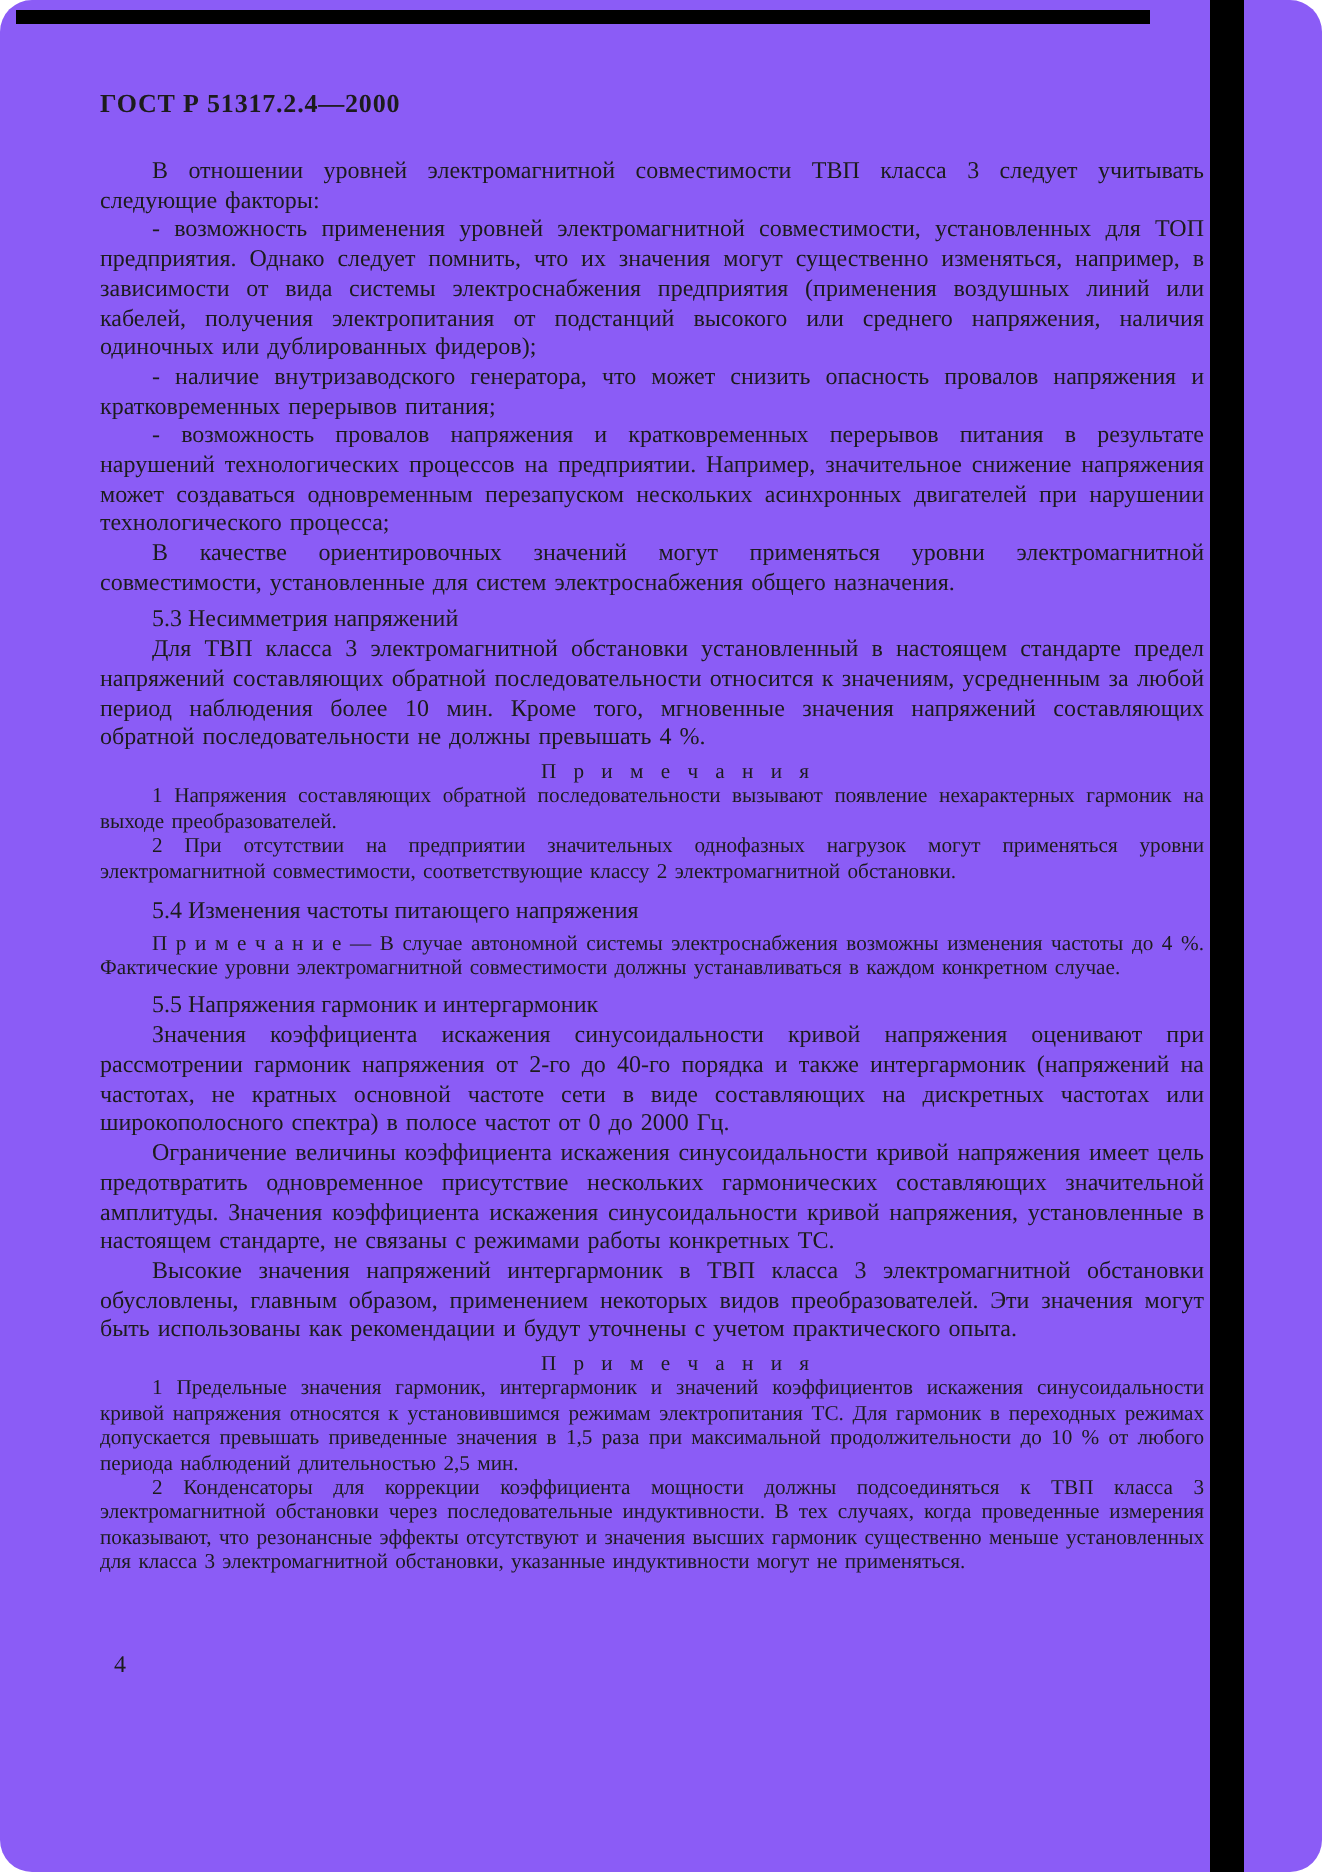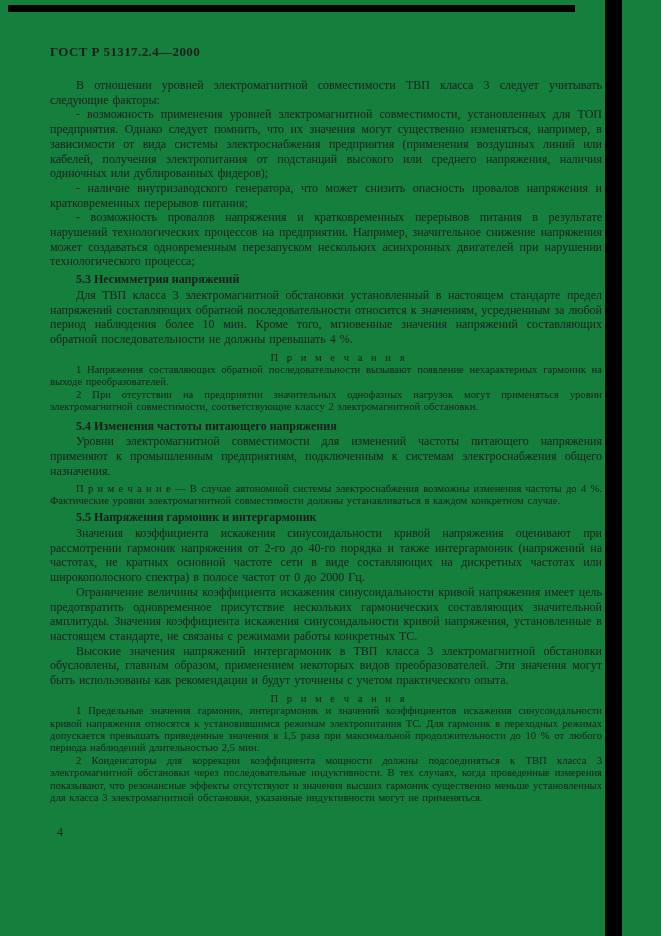--- a/index.html
+++ b/index.html
@@ -4,24 +4,25 @@
 <style>
   html, body {
     margin: 0;
     padding: 0;
     background: #ffffff;
   }
   .page {
     position: relative;
     width: 661px;
     height: 936px;
-    background: #15803d;
+    background: #8b5cf6;
     overflow: hidden;
     font-family: "Liberation Serif", serif;
     color: #1c1c1c;
+    border-radius: 16px;
   }
   
   .scan-bar-top {
     position: absolute;
     left: 8px;
     top: 5px;
     width: 567px;
     height: 7px;
     background: #000000;
   }
@@ -54,21 +55,21 @@
     line-height: 14.7px;
     text-align: justify;
     text-indent: 26px;
     word-spacing: 1px;
     font-family: Liberation Serif, serif;
   }
   .heading {
     margin: 3px 0 1px 0;
     font-size: 12px;
     line-height: 14.7px;
-    font-weight: bold;
+    font-weight: normal;
     text-indent: 26px;
   }
   .note-label {
     margin: 5px 0 0 0;
     font-size: 10.6px;
     line-height: 12.4px;
     text-indent: 26px;
     letter-spacing: 3px;
     text-align: center;
   }
@@ -101,27 +102,27 @@
   <div class="scan-bar-top"></div>
   <div class="scan-bar-right"></div>
 
   <div class="doc-header">ГОСТ Р 51317.2.4—2000</div>
 
   <div class="content">
     <p class="para">В отношении уровней электромагнитной совместимости ТВП класса 3 следует учитывать следующие факторы:</p>
     <p class="para">- возможность применения уровней электромагнитной совместимости, установленных для ТОП предприятия. Однако следует помнить, что их значения могут существенно изменяться, например, в зависимости от вида системы электроснабжения предприятия (применения воздушных линий или кабелей, получения электропитания от подстанций высокого или среднего напряжения, наличия одиночных или дублированных фидеров);</p>
     <p class="para">- наличие внутризаводского генератора, что может снизить опасность провалов напряжения и кратковременных перерывов питания;</p>
     <p class="para">- возможность провалов напряжения и кратковременных перерывов питания в результате нарушений технологических процессов на предприятии. Например, значительное снижение напряжения может создаваться одновременным перезапуском нескольких асинхронных двигателей при нарушении технологического процесса;</p>
+    <p class="para">В качестве ориентировочных значений могут применяться уровни электромагнитной совместимости, установленные для систем электроснабжения общего назначения.</p>
     <p class="heading">5.3 Несимметрия напряжений</p>
     <p class="para">Для ТВП класса 3 электромагнитной обстановки установленный в настоящем стандарте предел напряжений составляющих обратной последовательности относится к значениям, усредненным за любой период наблюдения более 10 мин. Кроме того, мгновенные значения напряжений составляющих обратной последовательности не должны превышать 4 %.</p>
     <p class="note-label">П р и м е ч а н и я</p>
     <p class="note">1 Напряжения составляющих обратной последовательности вызывают появление нехарактерных гармоник на выходе преобразователей.</p>
     <p class="note">2 При отсутствии на предприятии значительных однофазных нагрузок могут применяться уровни электромагнитной совместимости, соответствующие классу 2 электромагнитной обстановки.</p>
     <p class="heading after-notes">5.4 Изменения частоты питающего напряжения</p>
-    <p class="para">Уровни электромагнитной совместимости для изменений частоты питающего напряжения применяют к промышленным предприятиям, подключенным к системам электроснабжения общего назначения.</p>
     <p class="note note-inline">П р и м е ч а н и е — В случае автономной системы электроснабжения возможны изменения частоты до 4 %. Фактические уровни электромагнитной совместимости должны устанавливаться в каждом конкретном случае.</p>
     <p class="heading">5.5 Напряжения гармоник и интергармоник</p>
     <p class="para">Значения коэффициента искажения синусоидальности кривой напряжения оценивают при рассмотрении гармоник напряжения от 2-го до 40-го порядка и также интергармоник (напряжений на частотах, не кратных основной частоте сети в виде составляющих на дискретных частотах или широкополосного спектра) в полосе частот от 0 до 2000 Гц.</p>
     <p class="para">Ограничение величины коэффициента искажения синусоидальности кривой напряжения имеет цель предотвратить одновременное присутствие нескольких гармонических составляющих значительной амплитуды. Значения коэффициента искажения синусоидальности кривой напряжения, установленные в настоящем стандарте, не связаны с режимами работы конкретных ТС.</p>
     <p class="para">Высокие значения напряжений интергармоник в ТВП класса 3 электромагнитной обстановки обусловлены, главным образом, применением некоторых видов преобразователей. Эти значения могут быть использованы как рекомендации и будут уточнены с учетом практического опыта.</p>
     <p class="note-label">П р и м е ч а н и я</p>
     <p class="note">1 Предельные значения гармоник, интергармоник и значений коэффициентов искажения синусоидальности кривой напряжения относятся к установившимся режимам электропитания ТС. Для гармоник в переходных режимах допускается превышать приведенные значения в 1,5 раза при максимальной продолжительности до 10 % от любого периода наблюдений длительностью 2,5 мин.</p>
     <p class="note">2 Конденсаторы для коррекции коэффициента мощности должны подсоединяться к ТВП класса 3 электромагнитной обстановки через последовательные индуктивности. В тех случаях, когда проведенные измерения показывают, что резонансные эффекты отсутствуют и значения высших гармоник существенно меньше установленных для класса 3 электромагнитной обстановки, указанные индуктивности могут не применяться.</p>
   </div>
 

